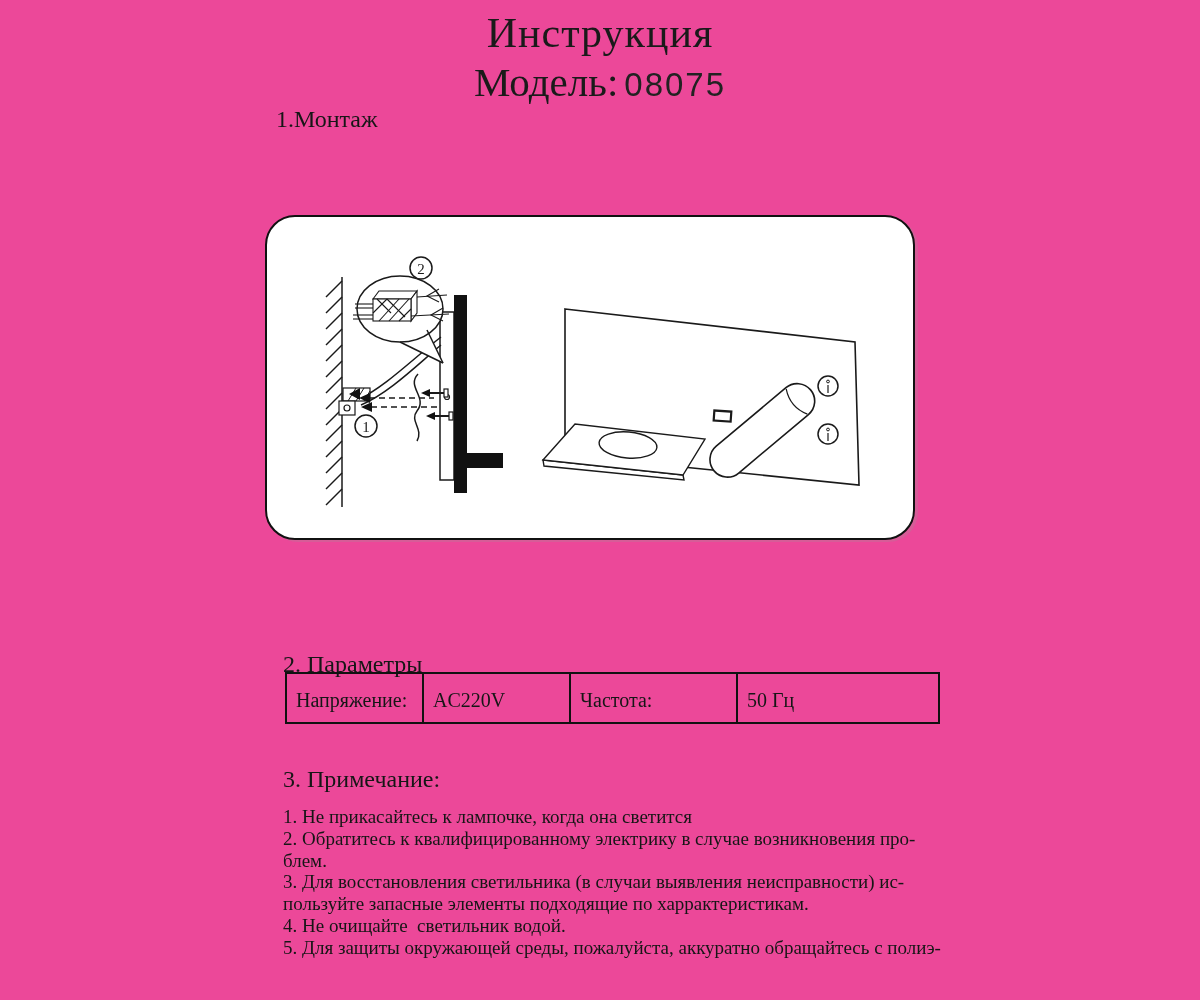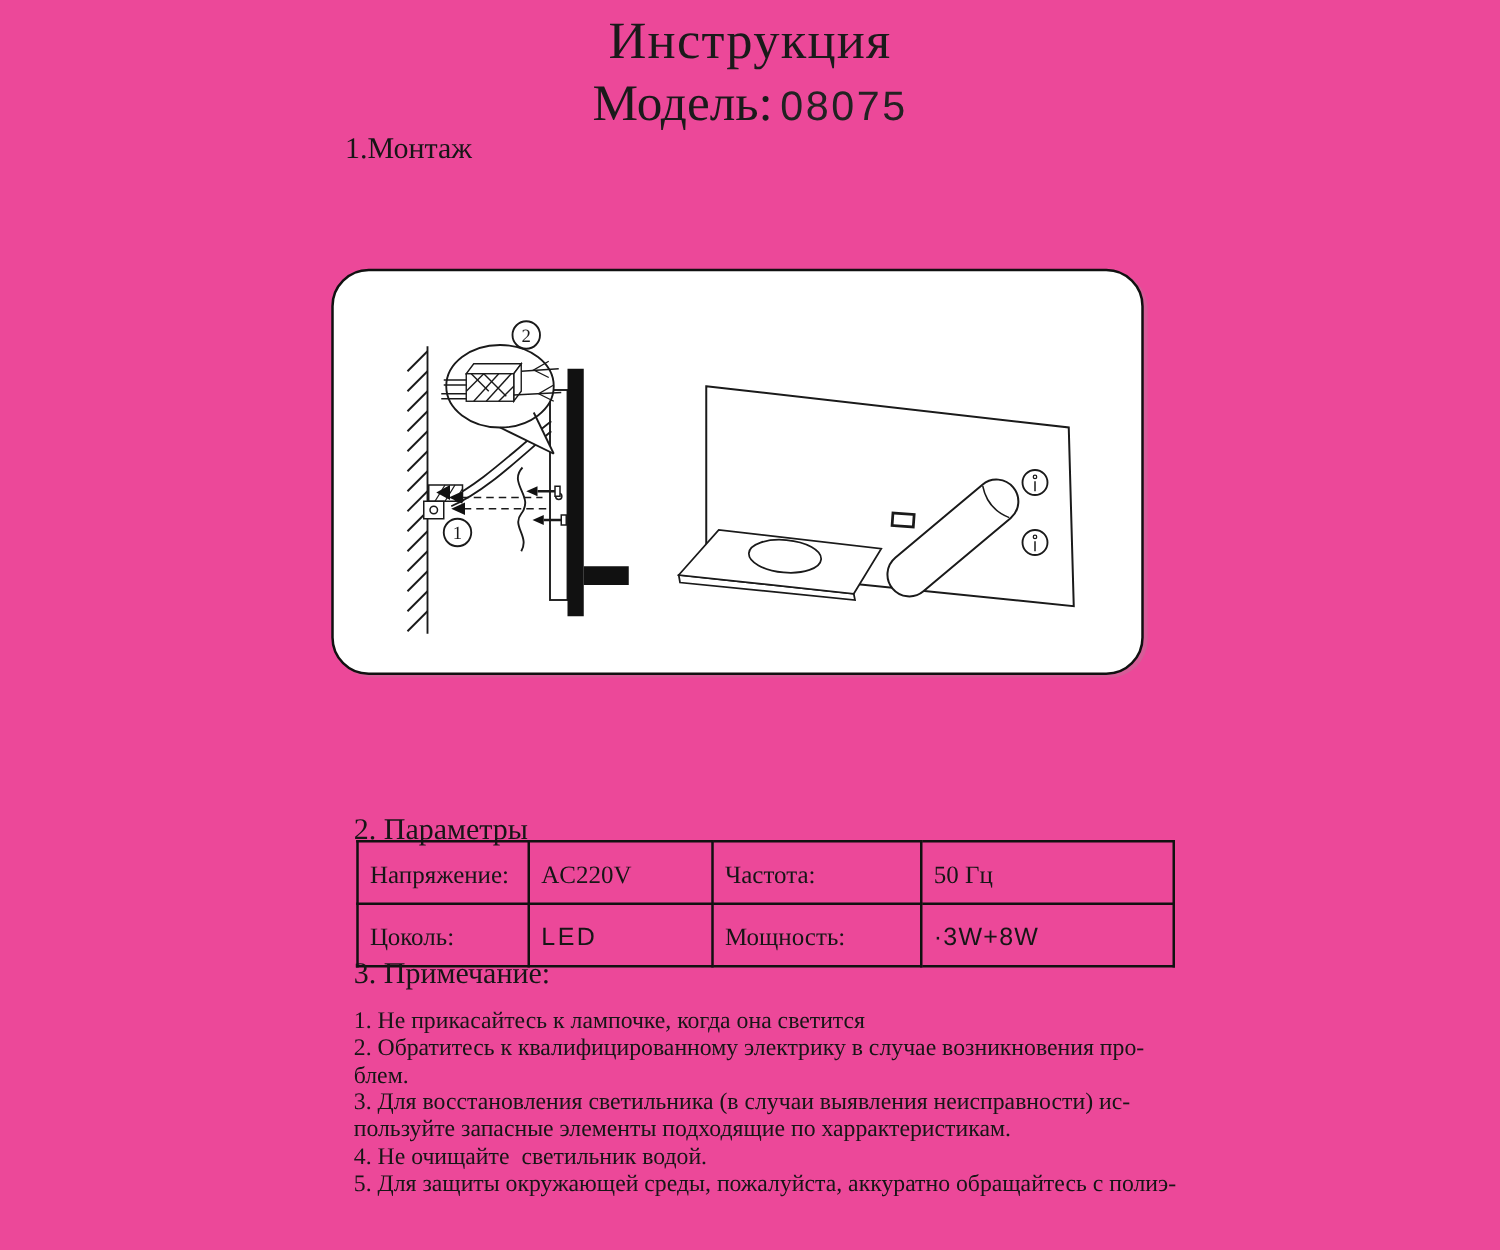--- a/index.html
+++ b/index.html
@@ -172,26 +172,20 @@
   <div class="sec-heading" id="h-params">2. Параметры</div>
 
   <table class="params-table">
     <tbody>
       <tr>
         <td class="c1">Напряжение:</td>
         <td class="c2">AC220V</td>
         <td class="c3">Частота:</td>
         <td class="c4">50 Гц</td>
       </tr>
-      <tr>
-        <td class="c1">Цоколь:</td>
-        <td class="c2 val-sans-big">LED</td>
-        <td class="c3">Мощность:</td>
-        <td class="c4 val-sans">·3W+8W</td>
-      </tr>
     </tbody>
   </table>
 
   <div class="sec-heading" id="h-notes">3. Примечание:</div>
 
   <div class="notes-block">
     <div class="note-line">1. Не прикасайтесь к лампочке, когда она светится</div>
     <div class="note-line">2. Обратитесь к квалифицированному электрику в случае возникновения про-</div>
     <div class="note-line">блем.</div>
     <div class="note-line">3. Для восстановления светильника (в случаи выявления неисправности) ис-</div>

